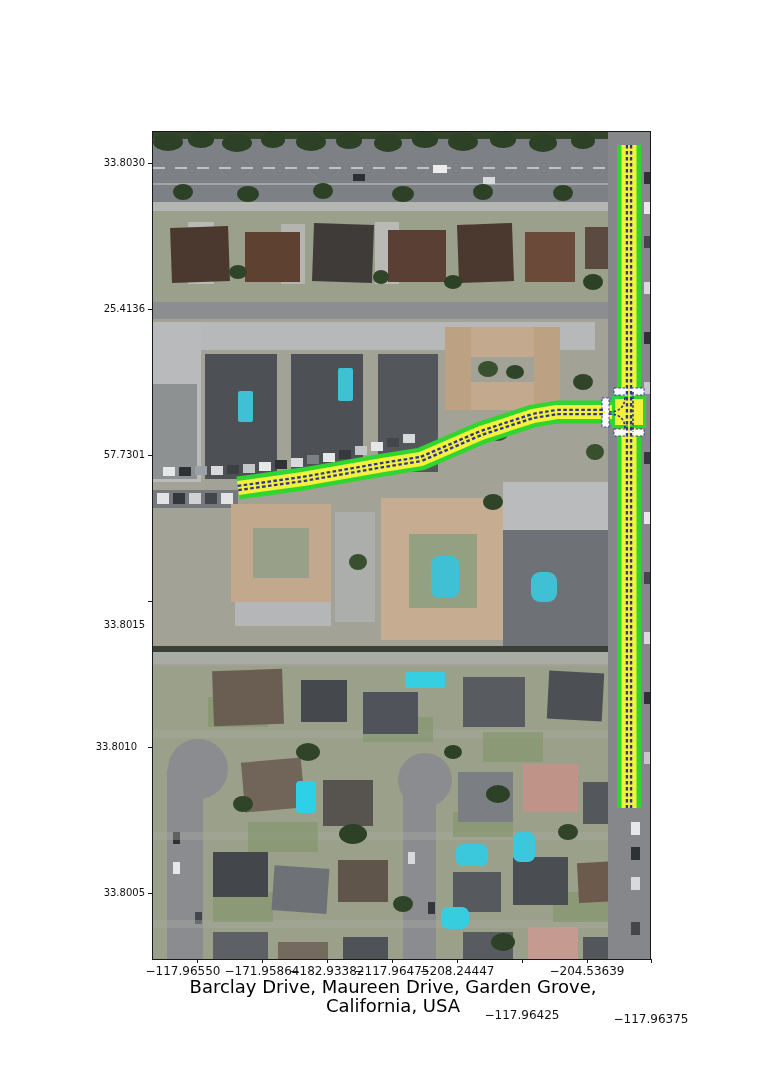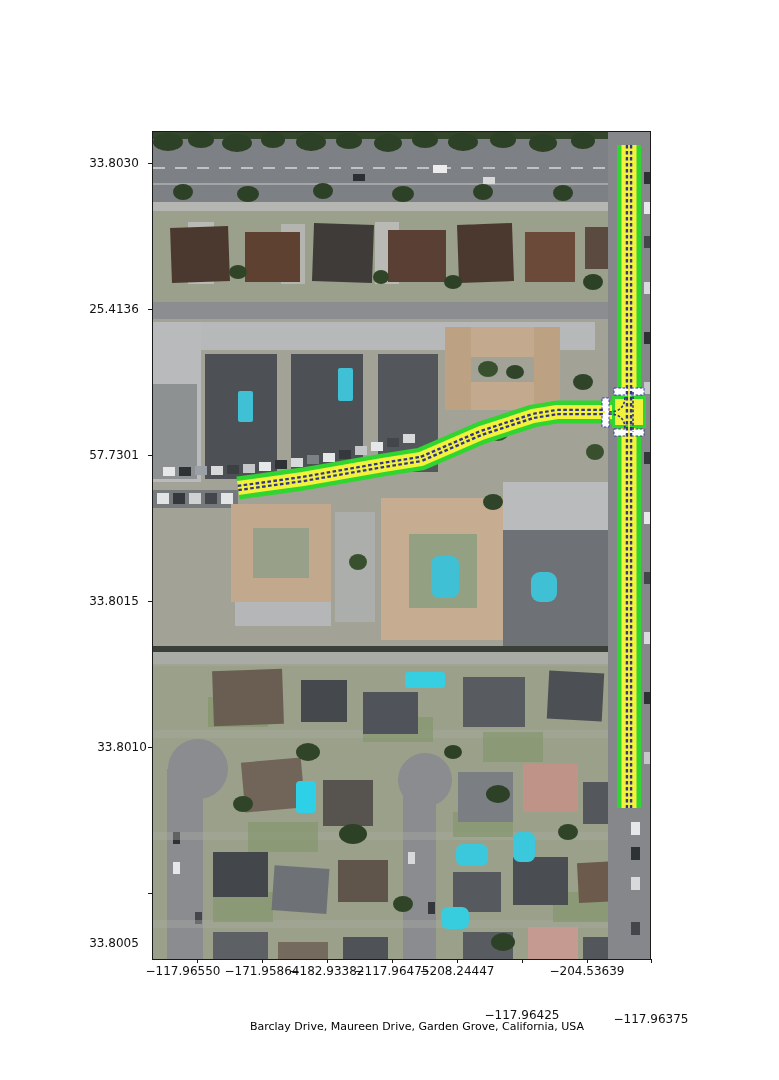--- a/index.html
+++ b/index.html
@@ -1,26 +1,26 @@
 <!DOCTYPE html>
 <html><head>
 <meta charset="utf-8">
 <style>
   html,body{margin:0;padding:0;background:#ffffff;}
   .figure{position:relative;width:779px;height:1080px;background:#ffffff;overflow:hidden;
           font-family:"DejaVu Sans","Liberation Sans",sans-serif;color:#111;}
   .plot-area{position:absolute;left:152px;top:131px;width:497px;height:827px;
              border:1px solid #1a1a1a;overflow:hidden;background:#a2a396;}
   .plot-area svg{display:block;}
-  .ytick-label{position:absolute;width:62px;text-align:center;font-size:12px;line-height:14px;color:#111;}
+  .ytick-label{position:absolute;width:62px;text-align:right;font-size:10px;line-height:14px;color:#111;}
   .xtick-label{position:absolute;width:80px;text-align:center;font-size:12px;line-height:14px;color:#111;white-space:nowrap;}
   .tick-mark-y{position:absolute;width:4px;height:1px;background:#1a1a1a;}
   .tick-mark-x{position:absolute;width:1px;height:4px;background:#1a1a1a;}
-  .fig-title{position:absolute;left:168px;top:977px;width:498px;text-align:center;
-             font-size:11px;line-height:19px;color:#000;margin-top:40px;}
+  .fig-title{position:absolute;left:144px;top:977px;width:498px;text-align:center;
+             font-size:18px;line-height:19px;color:#000;}
 </style>
 </head>
 <body>
 
 <div class="figure">
 
   <div class="plot-area">
     <svg width="497" height="827" viewBox="0 0 497 827">
 
       <g>
@@ -272,23 +272,23 @@
     <div class="tick-mark-y" style="left:148px;top:163px"></div>
     <div class="tick-mark-y" style="left:148px;top:309px"></div>
     <div class="tick-mark-y" style="left:148px;top:455px"></div>
     <div class="tick-mark-y" style="left:148px;top:601px"></div>
     <div class="tick-mark-y" style="left:148px;top:747px"></div>
     <div class="tick-mark-y" style="left:148px;top:893px"></div>
 
     <div class="ytick-label" style="left:83px;top:156px">33.8030</div>
     <div class="ytick-label" style="left:83px;top:302px">25.4136</div>
     <div class="ytick-label" style="left:83px;top:448px">57.7301</div>
-    <div class="ytick-label" style="left:83px;top:594px">33.8015</div>
-    <div class="ytick-label" style="left:91px;top:740px">33.8010</div>
-    <div class="ytick-label" style="left:83px;top:936px">33.8005</div>
+    <div class="ytick-label" style="left:83px;top:618px">33.8015</div>
+    <div class="ytick-label" style="left:75px;top:740px">33.8010</div>
+    <div class="ytick-label" style="left:83px;top:886px">33.8005</div>
   </div>
 
   <div>
     <div class="tick-mark-x" style="left:197px;top:959px"></div>
     <div class="tick-mark-x" style="left:262px;top:959px"></div>
     <div class="tick-mark-x" style="left:327px;top:959px"></div>
     <div class="tick-mark-x" style="left:392px;top:959px"></div>
     <div class="tick-mark-x" style="left:457px;top:959px"></div>
     <div class="tick-mark-x" style="left:522px;top:959px"></div>
     <div class="tick-mark-x" style="left:587px;top:959px"></div>

